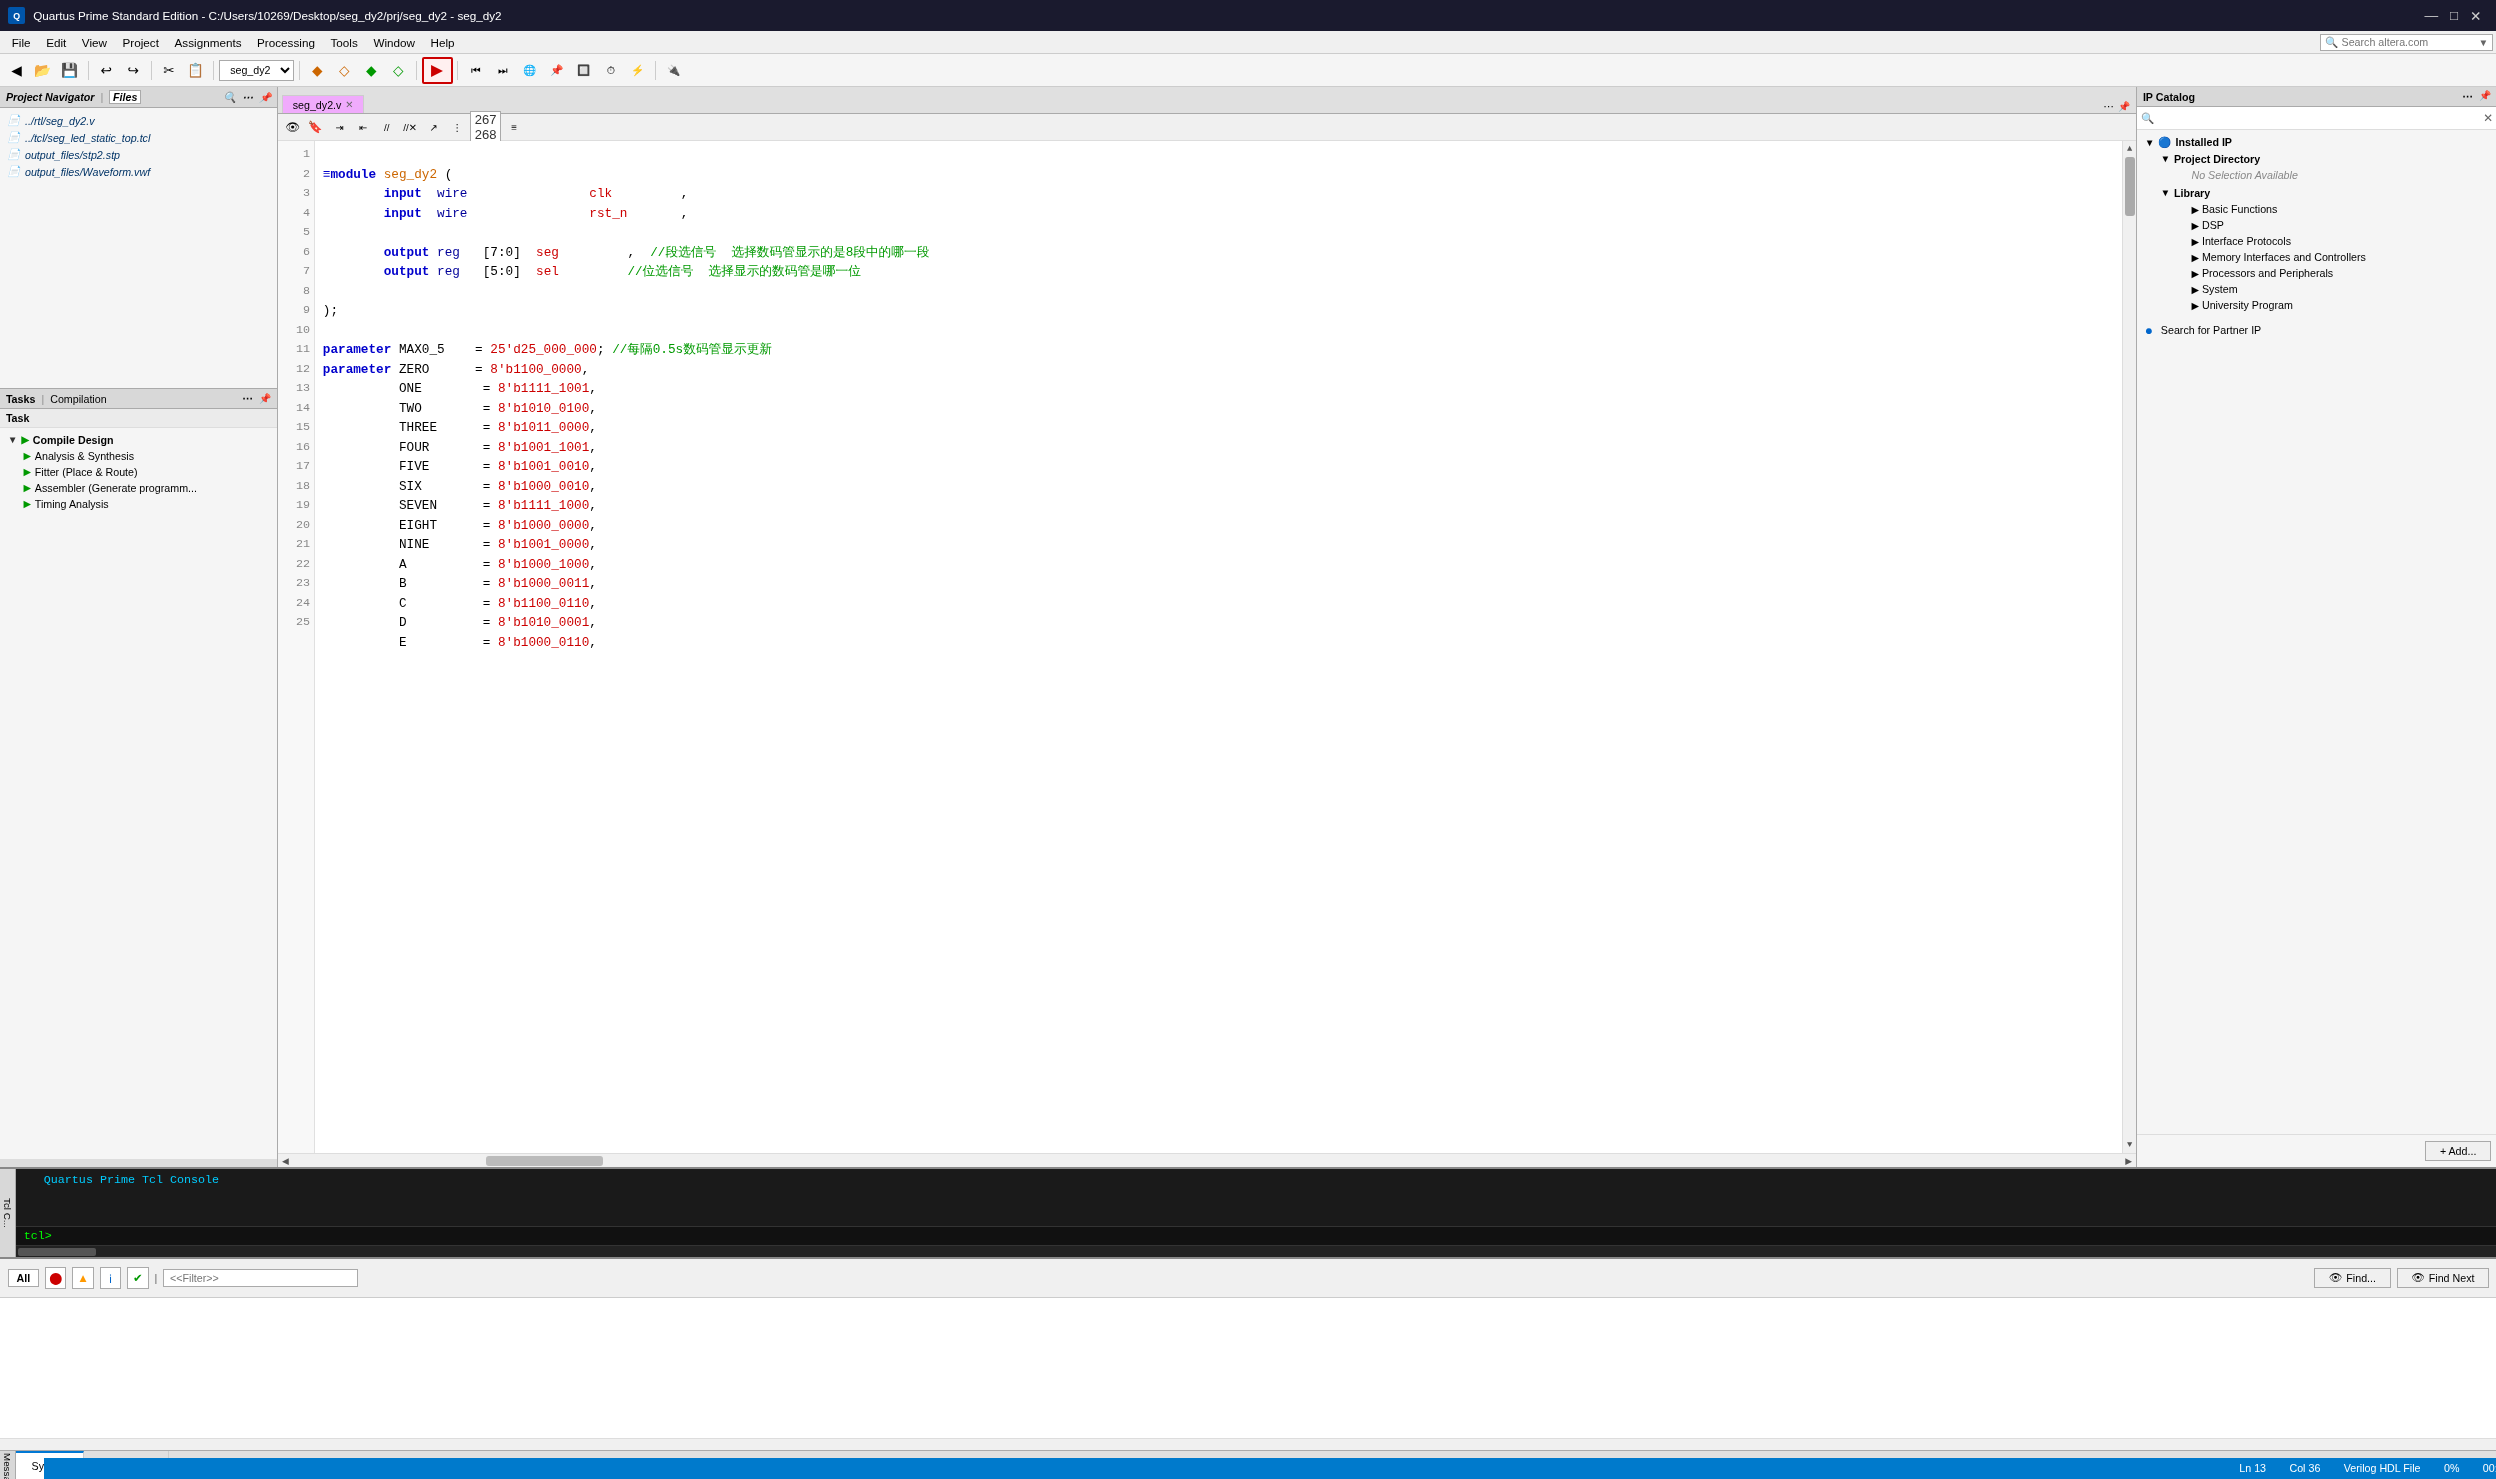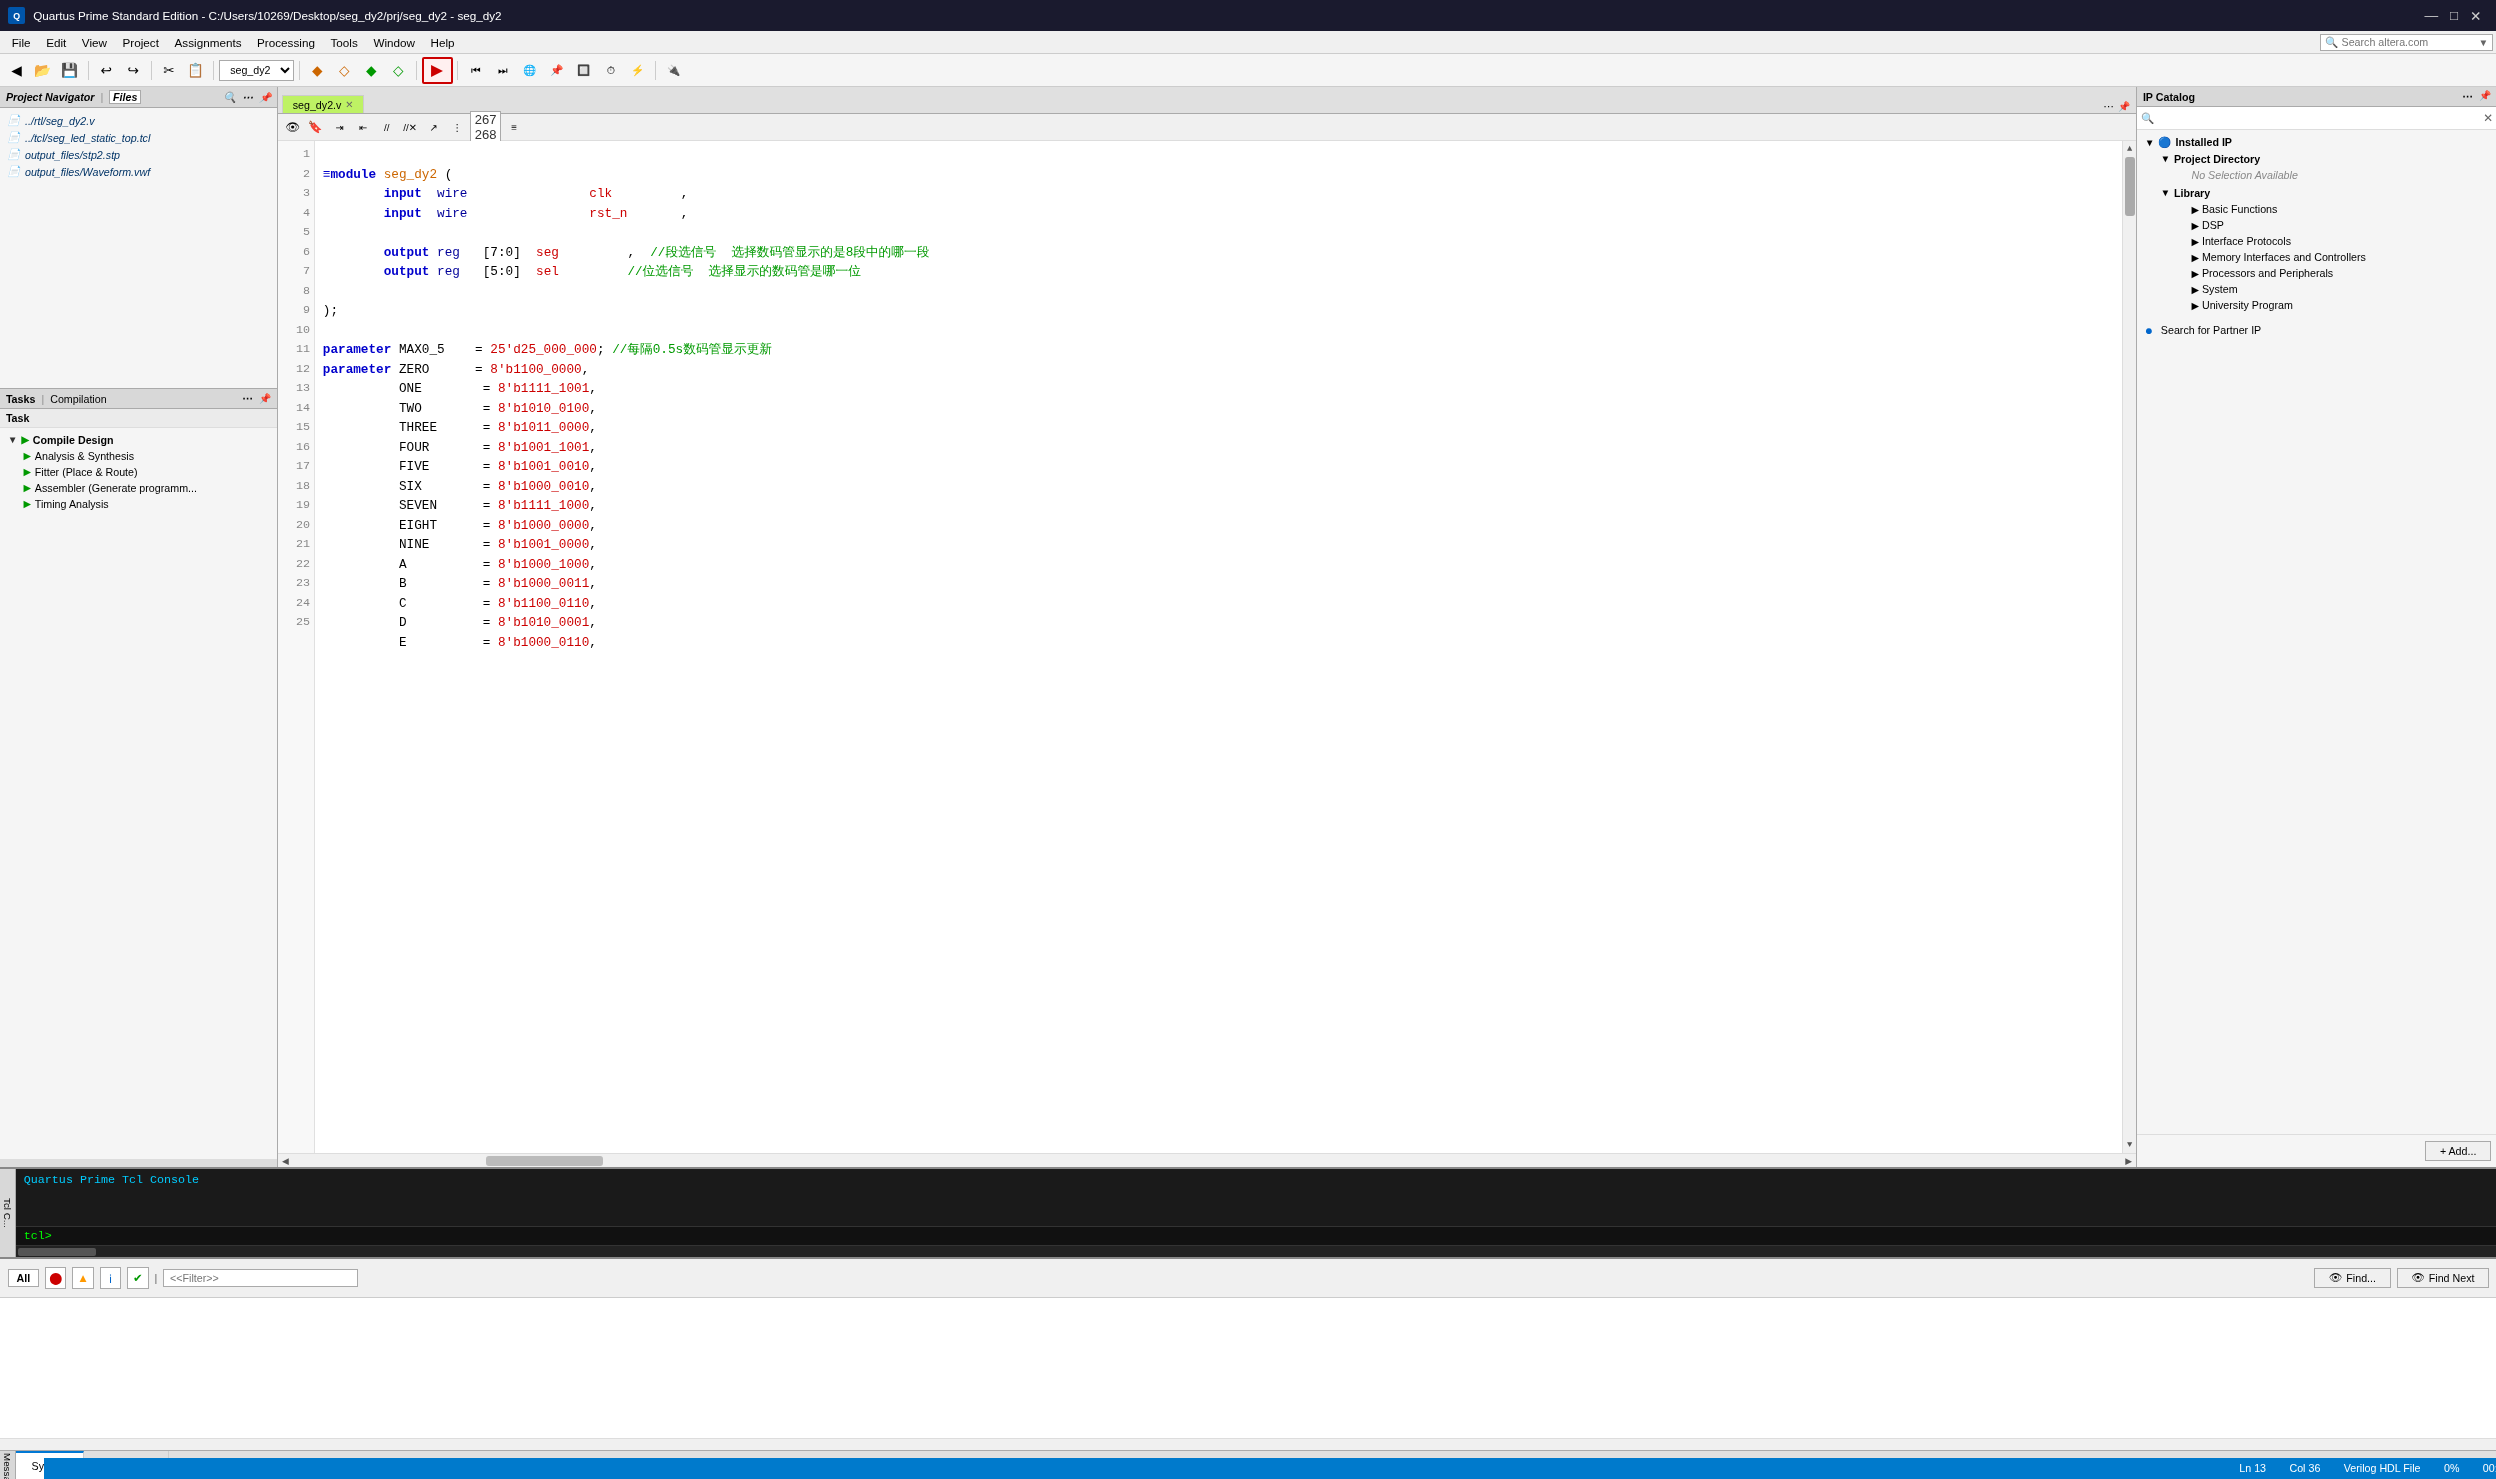--- a/index.html
+++ b/index.html
@@ -22,21 +22,21 @@
     .toolbar-dropdown { border: 1px solid #aaa; background: #fff; padding: 2px 5.9px; font-size: 10.7px; height: 21.5px; }
     .nav-tree { padding: 3.9px; overflow-y: auto; flex: 1; }
     .nav-item { padding: 2px 3.9px; cursor: pointer; display: flex; align-items: center; gap: 3.9px; font-size: 10.7px; }
     .nav-item.file-item { color: #003366; }
     .task-list { padding: 3.9px; flex: 1; overflow-y: auto; }
     .task-group { margin-bottom: 2px; }
     .task-group-header { display: flex; align-items: center; gap: 3.9px; padding: 2px 3.9px; cursor: pointer; font-size: 10.7px; font-weight: bold; }
     .task-item { display: flex; align-items: center; gap: 3.9px; padding: 2px 3.9px 2px 19.5px; cursor: pointer; font-size: 10.7px; }
     .play-icon { color: #009900; font-size: 9.8px; }
     .editor-tab { padding: 2.9px 9.8px; font-size: 10.7px; cursor: pointer; border: 1px solid #ccc; border-bottom: none; background: #d0d0d0; margin-right: 2px; display: flex; align-items: center; gap: 3.9px; }
-    .editor-tab.active { background: #bef264; }
+    .editor-tab.active { background: #f0abfc; }
     .editor-tab .close-btn { font-size: 9.8px; color: #666; cursor: pointer; }
     .ed-btn { width: 21.5px; height: 21.5px; display: flex; align-items: center; justify-content: center; cursor: pointer; border: 1px solid transparent; border-radius: 2px; font-size: 11.7px; }
 
     #code-area { display: flex; flex: 1; overflow: hidden; font-family: 'Courier New', monospace; font-size: 12.7px; }
     #line-numbers { width: 41px; background: #f0f0f0; border-right: 1px solid #ddd; padding: 3.9px 0; overflow: hidden; text-align: right; color: #666; font-size: 11.7px; line-height: 19.5px; padding-right: 5.9px; }
     #line-numbers div { height: 19.5px; }
     .kw { color: #0000cc; font-weight: bold; }
     .kw2 { color: #000099; }
     .cmt { color: #009900; }
     .num { color: #cc0000; }
@@ -367,21 +367,21 @@
       </div>
     </div>
 
   </div>
 
   <div style="height:312px;border-top:2px solid #888;display:flex;flex-direction:column;">
 
     <div style="display:flex;height:88px;">
       <div style="writing-mode:vertical-rl;font-size:9.8px;background:#d8d8d8;border-right:1px solid #aaa;padding:3.9px 2px;cursor:pointer;text-align:center;">Tcl C...</div>
       <div style="flex:1;background:#1a1a1a;display:flex;flex-direction:column;">
-        <div style="flex:1;color:#00ff00;font-family:'Courier New',monospace;font-size:11.7px;padding:3.9px 7.8px;overflow:auto;">
+        <div style="flex:1;color:#00ff00;font-family:'Courier New',monospace;font-size:11.7px;padding:3.9px 7.8px;overflow:auto;margin-left:20px;">
           <div style="color:#00ccff;">Quartus Prime Tcl Console</div>
         </div>
         <div style="display:flex;align-items:center;background:#111;padding:2px 7.8px;border-top:1px solid #333;">
           <span style="color:#00ff00;font-family:'Courier New',monospace;font-size:11.7px;">tcl&gt;</span>
           <input type="text" style="flex: 1 1 0%; background: transparent; border: none; outline: none; color: rgb(0, 255, 0); font-family: &quot;Courier New&quot;, monospace; font-size: 11.7px; margin-left: 3.9px;">
         </div>
 
         <div style="height:11.7px;background:#222;border-top:1px solid #333;display:flex;align-items:center;padding:1px 2px;">
           <div style="width:78px;height:7.8px;background:#555;border-radius:2px;cursor:pointer;"></div>
         </div>

